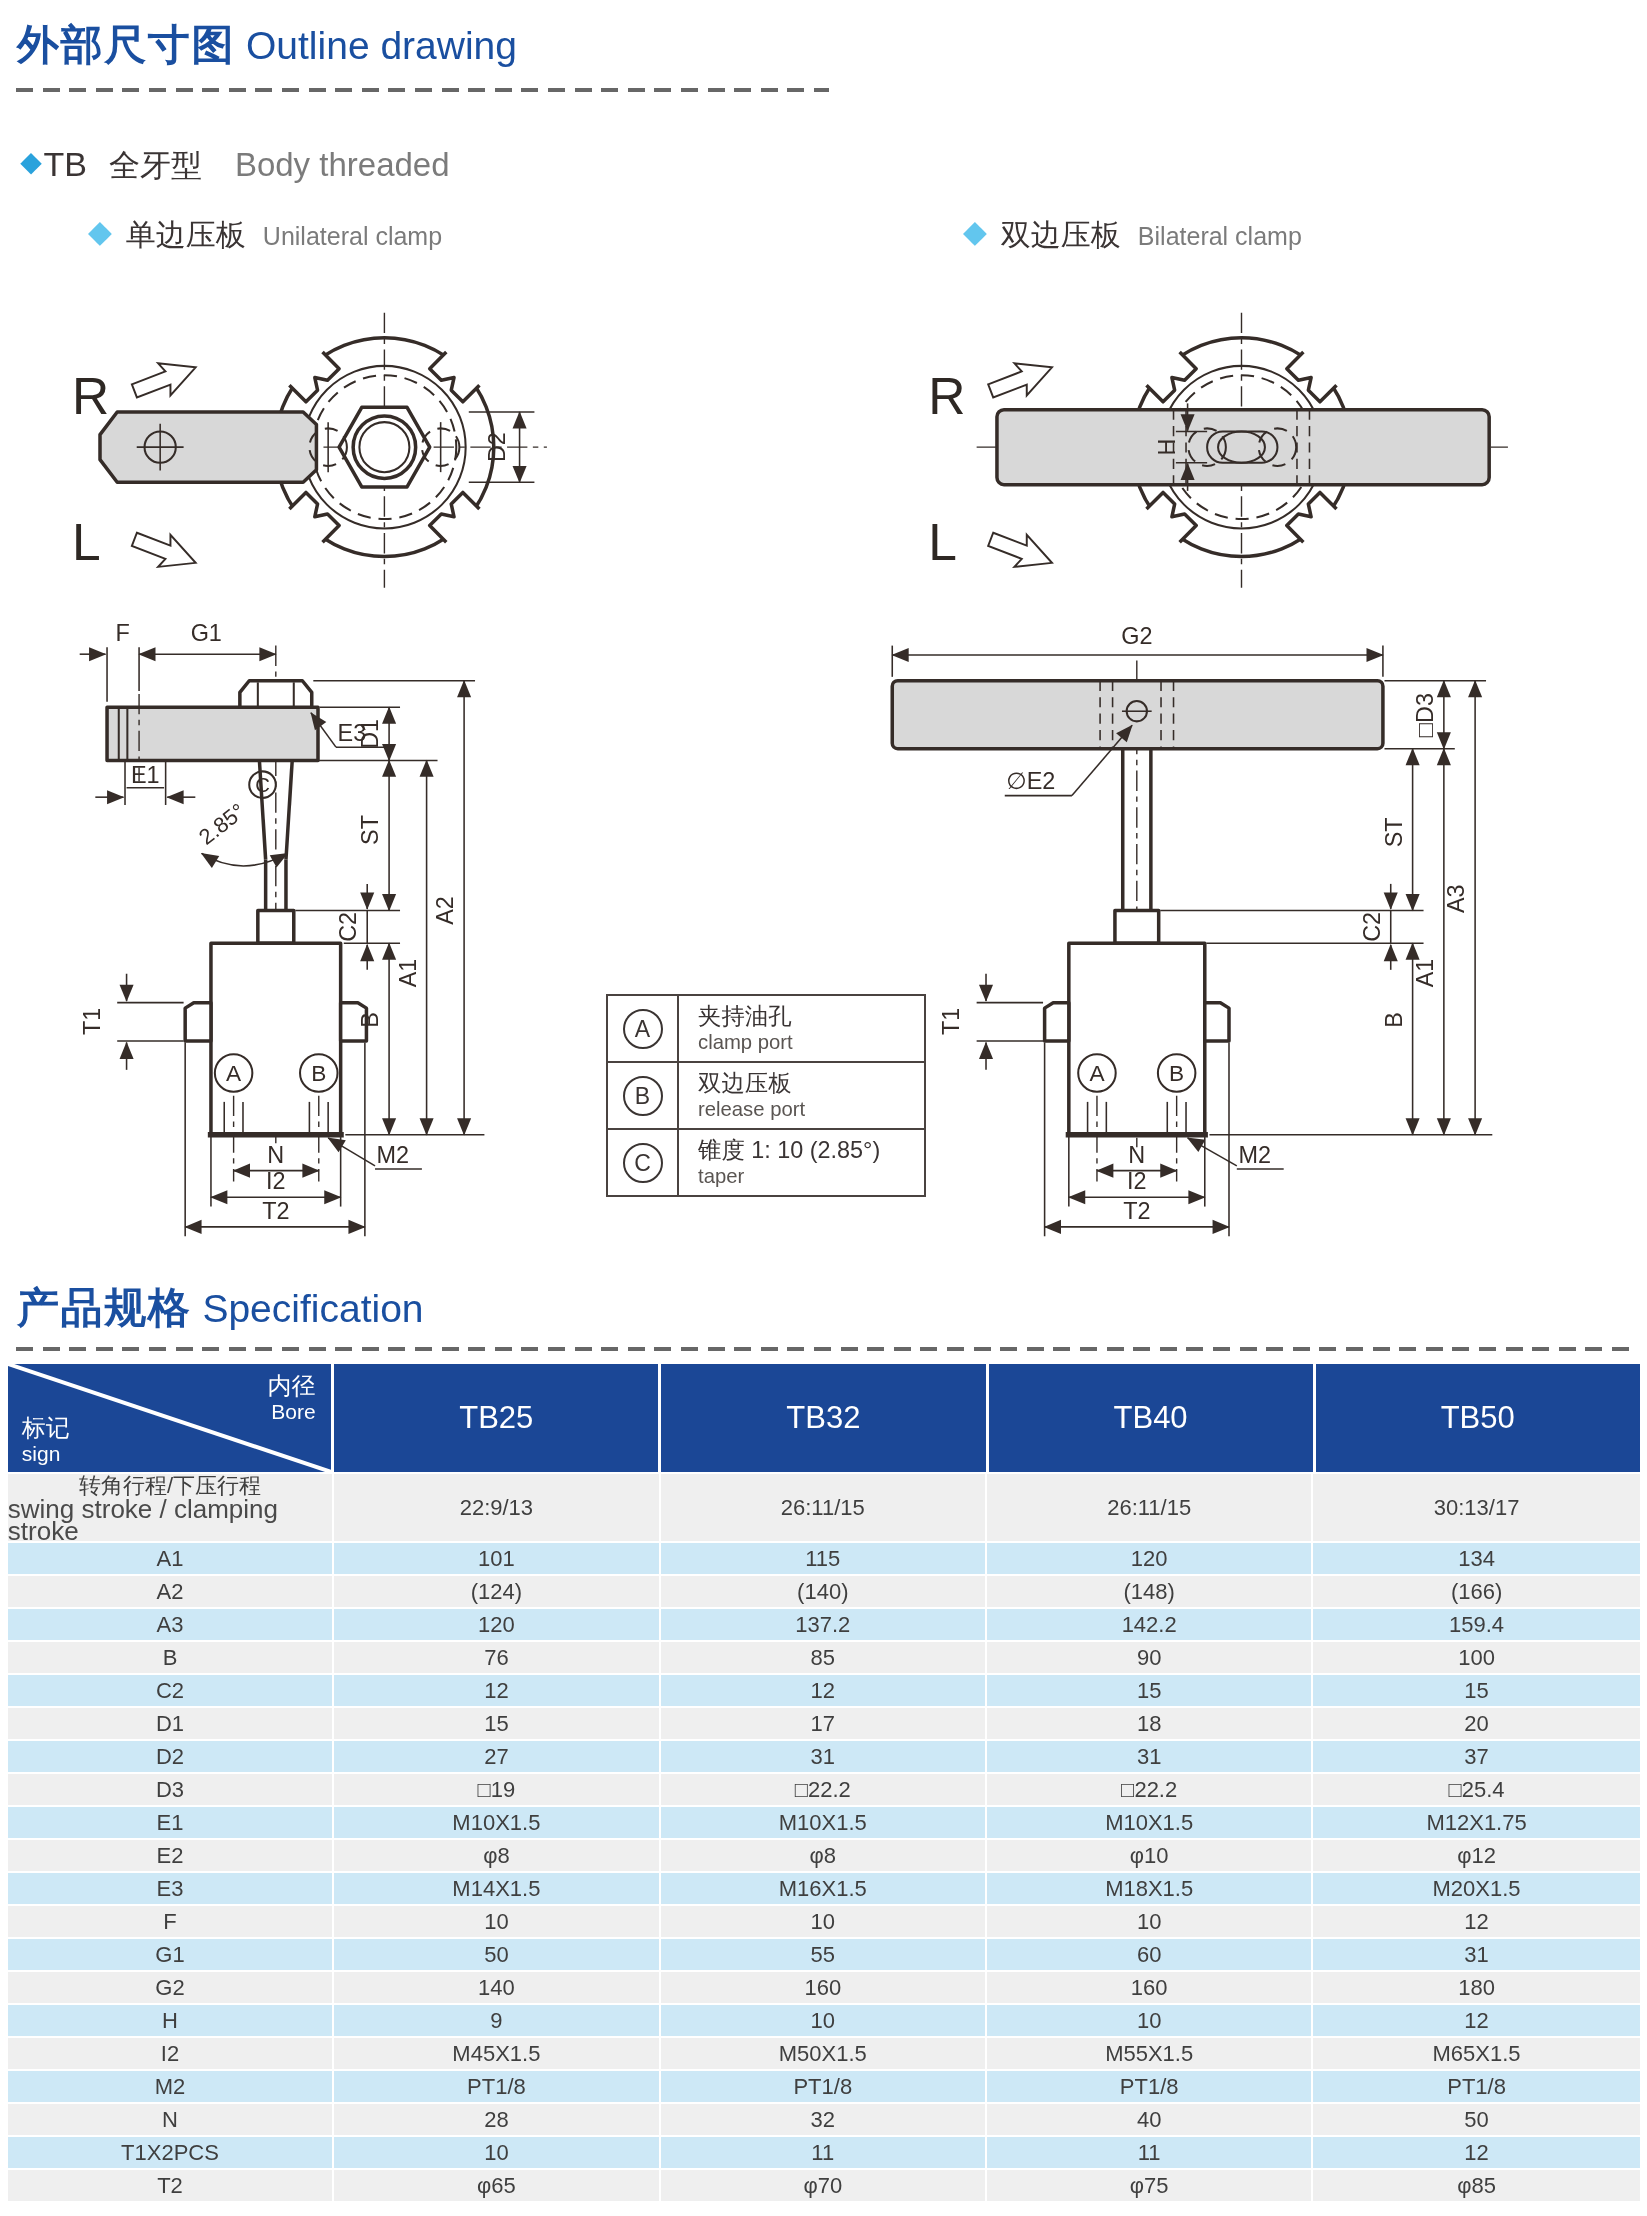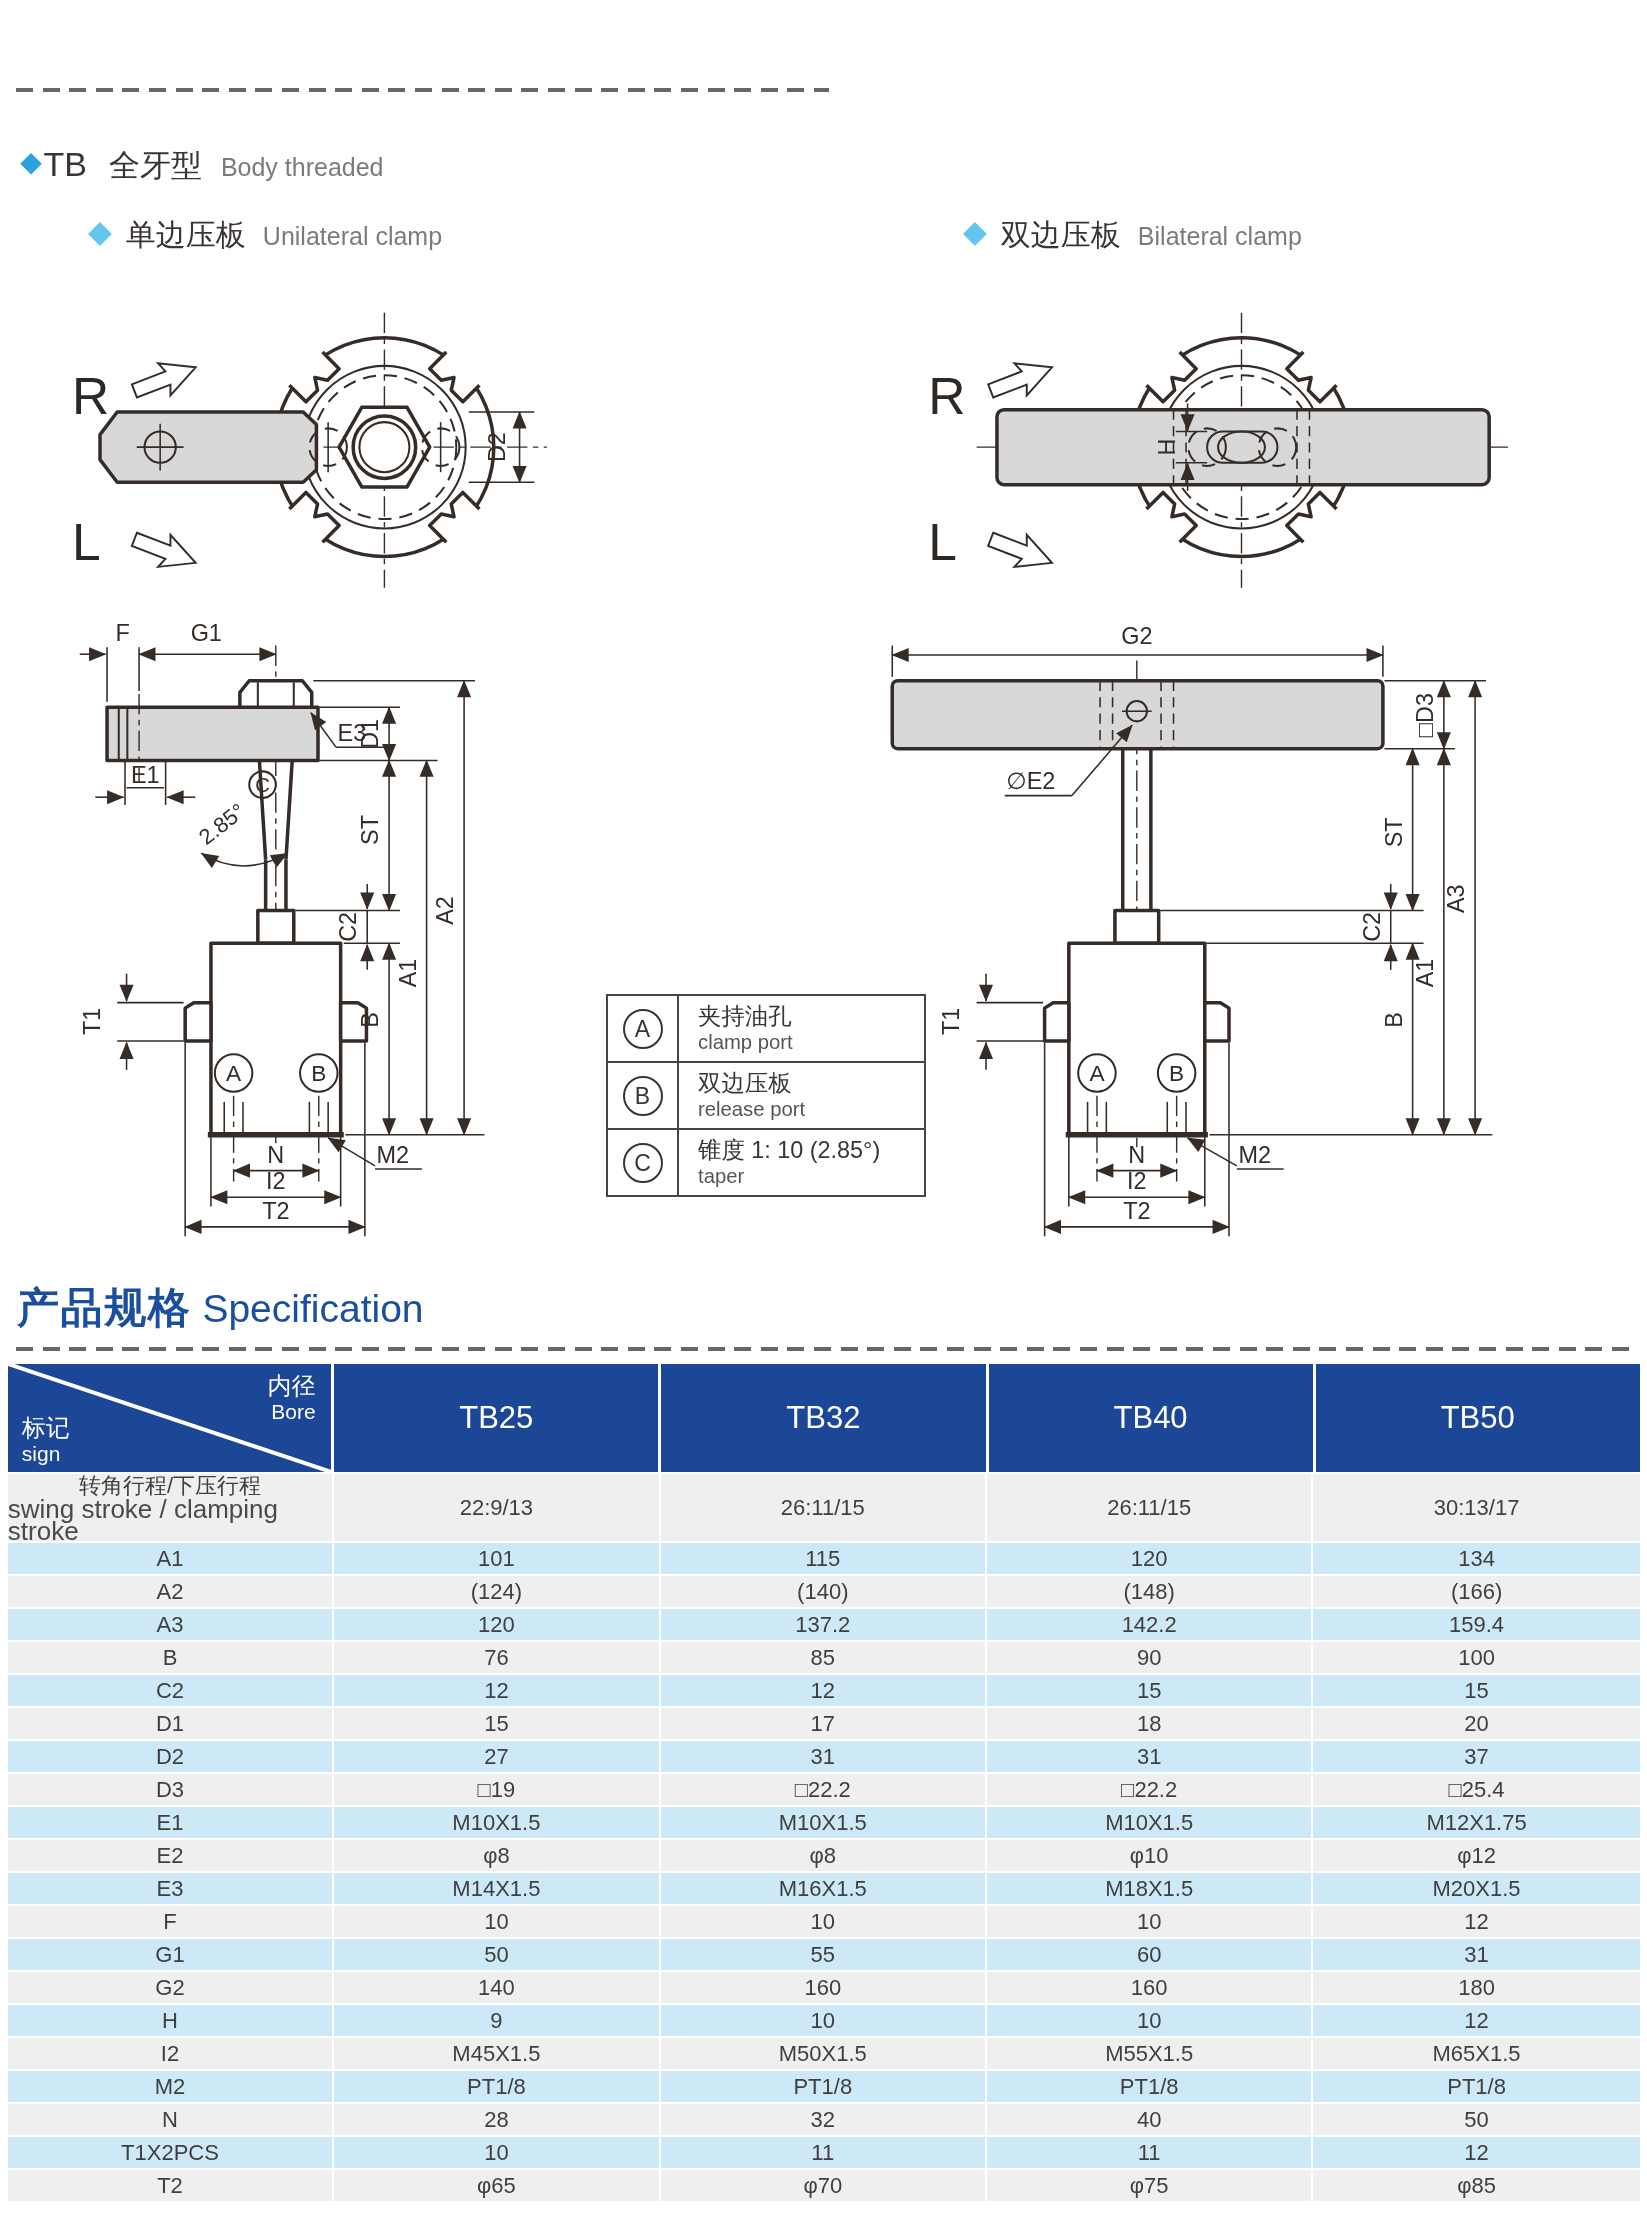--- a/index.html
+++ b/index.html
@@ -11,21 +11,21 @@
   .sec-title .cn{font-size:42px;font-weight:bold;color:#1a4fa0;letter-spacing:1.6px;}
   .sec-title .en{font-size:39px;font-weight:400;color:#1a4fa0;margin-left:11px;}
   .dashline{position:absolute;height:3.9px;
             background:repeating-linear-gradient(90deg,#676767 0 17px,transparent 17px 26.6px);}
 
   
   .series{position:absolute;top:145px;left:20.3px;white-space:nowrap;}
   .series .dm{font-size:28px;color:#2aa2dc;vertical-align:4.7px;}
   .series .code{font-size:34px;color:#3a3434;margin-left:1.6px;}
   .series .cn{font-size:31px;color:#3a3434;margin-left:22px;}
-  .series .en{font-size:25px;color:#7b7b7b;margin-left:19px;}
+  .series .en{font-size:33px;color:#7b7b7b;margin-left:33px;}
   .clamp{position:absolute;white-space:nowrap;}
   .clamp .dm{font-size:31px;color:#62c6ee;vertical-align:3.1px;}
   .clamp .cn{font-size:30px;color:#3a3434;margin-left:14px;}
   .clamp .en{font-size:25px;color:#7b7b7b;margin-left:17px;}
 
   
   .drawings{position:absolute;left:0;top:0;width:1647px;height:1274px;}
   .ol{fill:none;stroke:#352c28;stroke-width:4.5;stroke-linejoin:round;}
   .olf{fill:#d8d8d8;stroke:#352c28;stroke-width:4.5;stroke-linejoin:round;}
   .olw{fill:#fff;stroke:#352c28;stroke-width:4.5;stroke-linejoin:round;}
@@ -69,20 +69,23 @@
   .scell:last-child{border-right:none;}
   .srow.blue .scell{background:#cde8f6;}
   .srow.gray .scell{background:#efefef;}
   .scell .sub{font-size:26px;color:#4a4a4a;line-height:22px;}
 </style>
 </head>
 <body>
 
 <div class="page">
 
+  <div class="sec-title" style="top:17px;">
+    <span class="cn">外部尺寸图</span><span class="en">Outline drawing</span>
+  </div>
   <div class="dashline" style="top:88px;left:15.6px;width:813px;"></div>
 
   <div class="series">
     <span class="dm">◆</span><span class="code">TB</span><span class="cn">全牙型</span><span class="en">Body threaded</span>
   </div>
 
   <div class="clamp" style="top:213px;left:88px;">
     <span class="dm">◆</span><span class="cn">单边压板</span><span class="en">Unilateral clamp</span>
   </div>
   <div class="clamp" style="top:213px;left:963px;">

